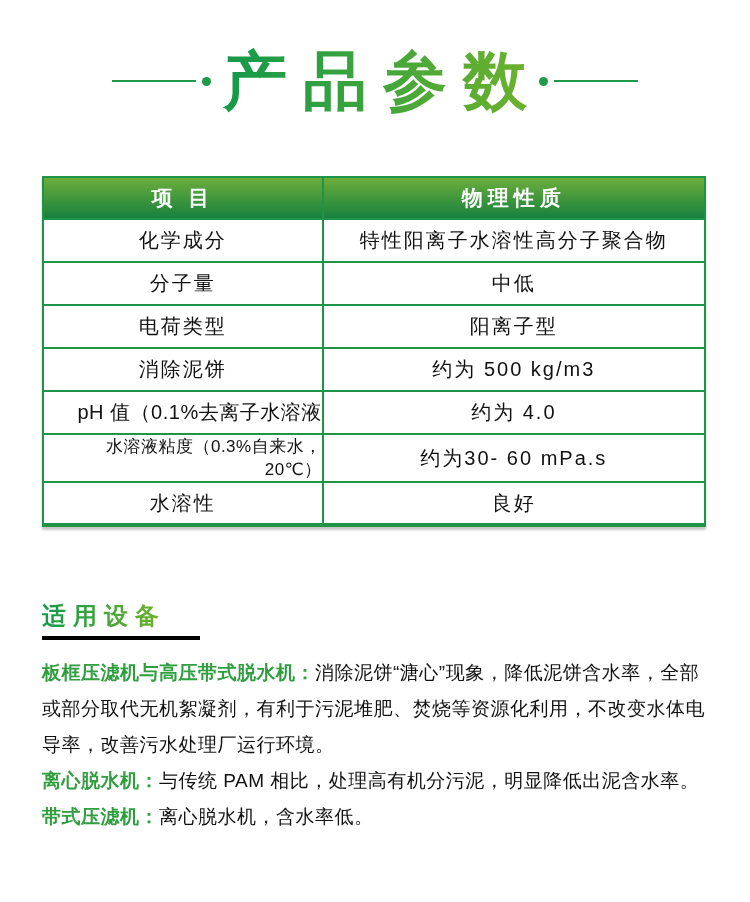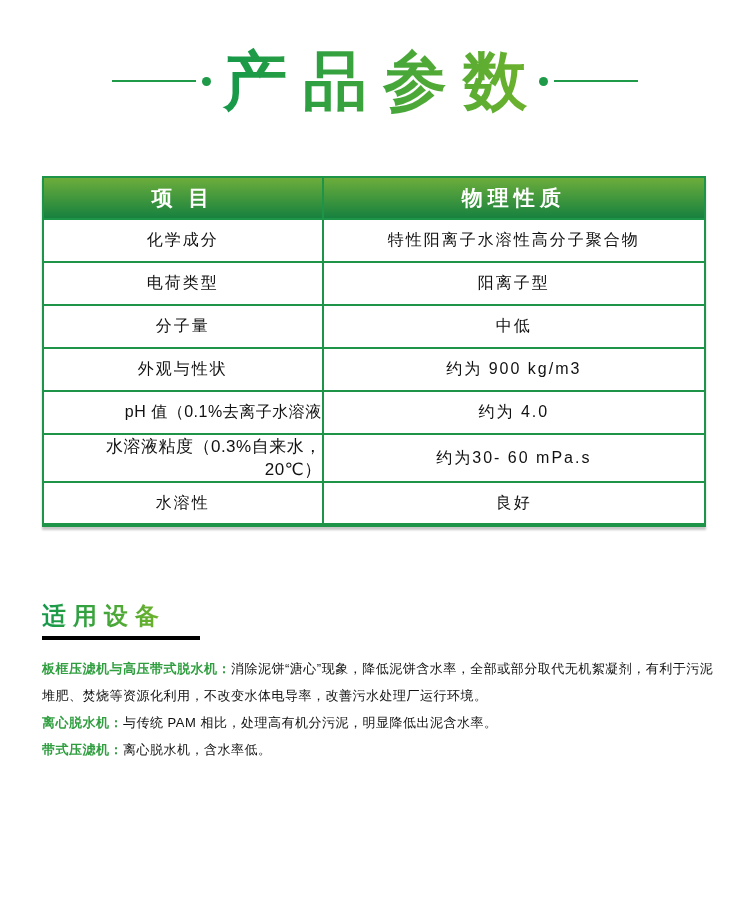--- a/index.html
+++ b/index.html
@@ -76,21 +76,21 @@
     height:42px;
     background:linear-gradient(180deg,var(--header-grad-top),var(--header-grad-bottom));
     color:#ffffff;
     font-size:21px;
     font-weight:bold;
     letter-spacing:5px;
   }
   .spec-table td {
     height:43px;
     background:#ffffff;
-    font-size:16px;
+    font-size:20px;
     letter-spacing:2px;
   }
   .spec-table td.small { font-size:17px; letter-spacing:0.5px; }
   .spec-table td.align-left { text-align:right; padding-left:5px; letter-spacing:0.5px; }
   .spec-table td.align-left.small { font-size:17px; }
   .spec-table tbody tr:last-child td { border-bottom-width:4px; }
 
   
   .section { margin:76px 0 0 42px; width:676px; }
   .section-heading {
@@ -100,22 +100,22 @@
     letter-spacing:7px;
     line-height:1.1;
   }
   .heading-underline {
     width:158px; height:4px;
     background:#000000;
     margin-top:7px;
   }
   .section-body { margin-top:15px; }
   .para {
-    font-size:13px;
-    line-height:27px;
+    font-size:19px;
+    line-height:36px;
     letter-spacing:0.5px;
     color:var(--body-text);
   }
   .para .lead {
     color:var(--lead-green);
     font-weight:bold;
   }
 </style>
 </head>
 <body>
@@ -140,30 +140,30 @@
         <th>项 目</th>
         <th>物理性质</th>
       </tr>
     </thead>
     <tbody>
       <tr>
         <td>化学成分</td>
         <td>特性阳离子水溶性高分子聚合物</td>
       </tr>
       <tr>
+        <td>分子量</td>
+        <td>中低</td>
+      </tr>
+      <tr>
         <td>电荷类型</td>
         <td>阳离子型</td>
       </tr>
       <tr>
-        <td>分子量</td>
-        <td>中低</td>
-      </tr>
-      <tr>
-        <td>外观与性状</td>
-        <td>约为 900 kg/m3</td>
+        <td>消除泥饼</td>
+        <td>约为 500 kg/m3</td>
       </tr>
       <tr>
         <td class="align-left">pH 值（0.1%去离子水溶液</td>
         <td>约为 4.0</td>
       </tr>
       <tr>
         <td class="align-left small">水溶液粘度（0.3%自来水，20℃）</td>
         <td>约为30- 60 mPa.s</td>
       </tr>
       <tr>

